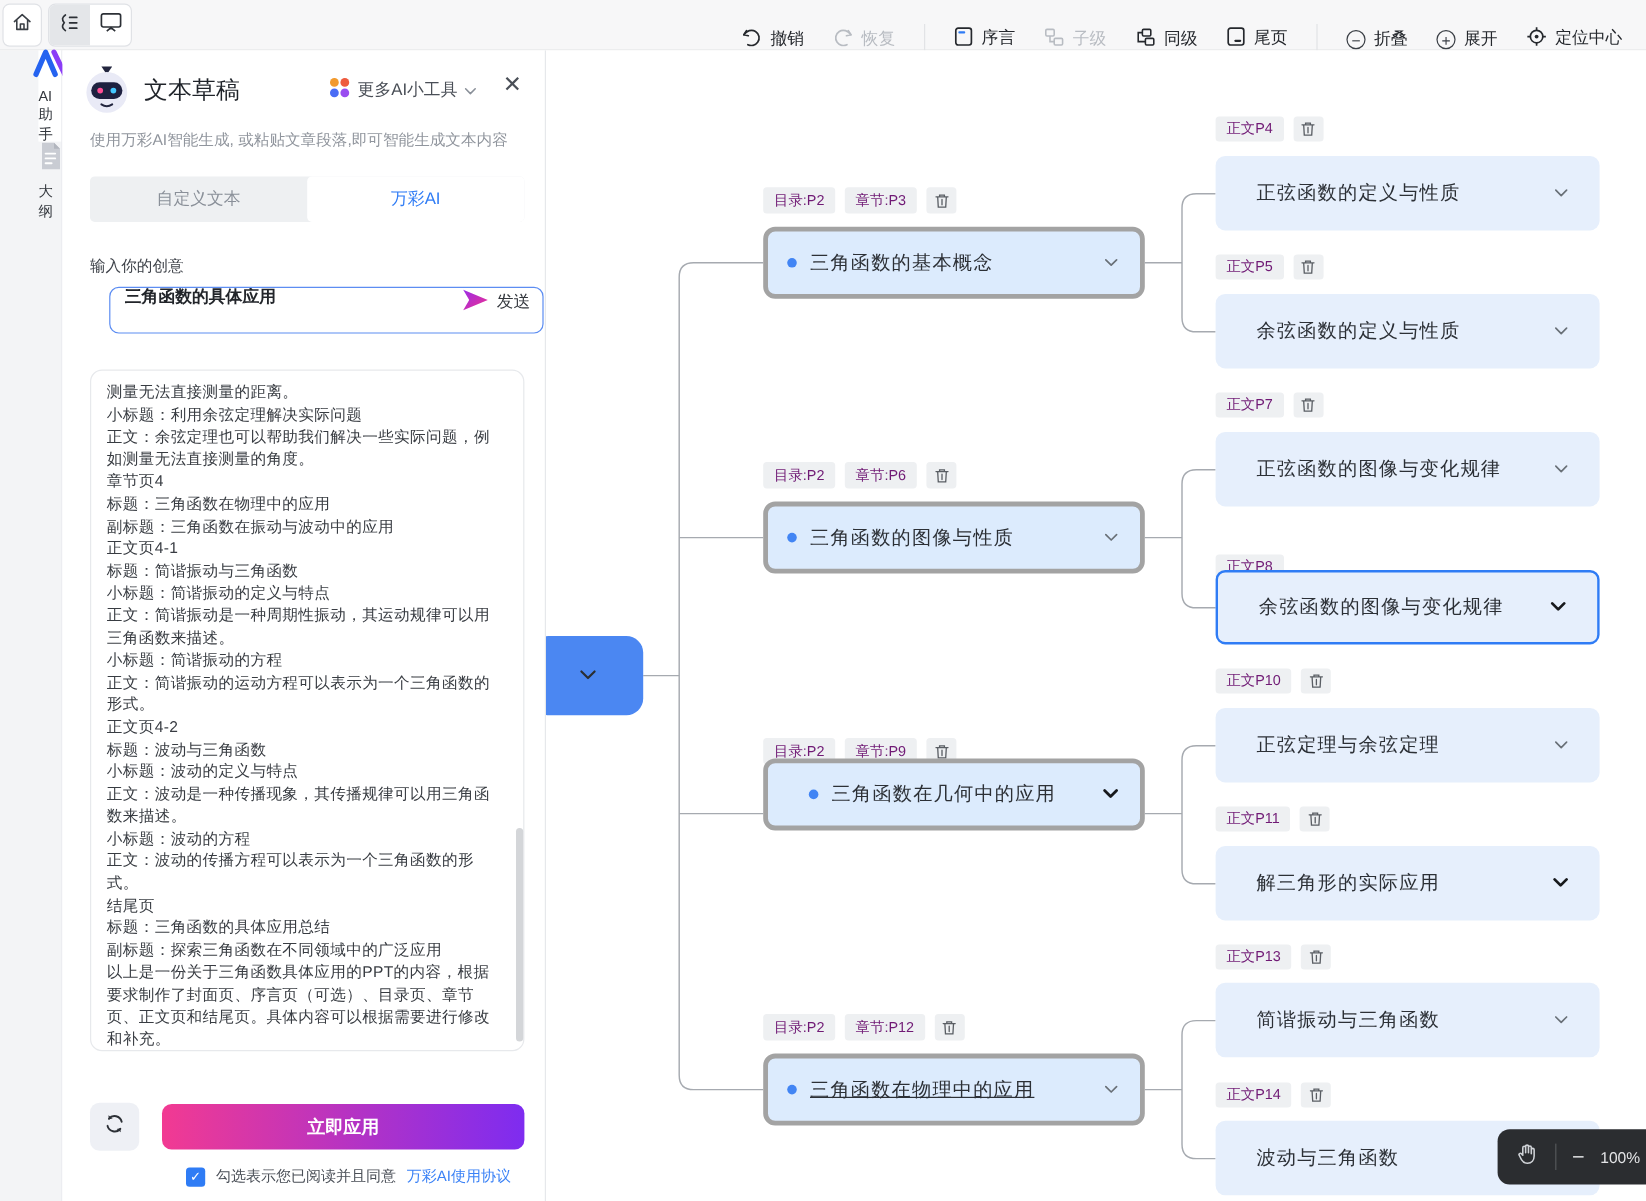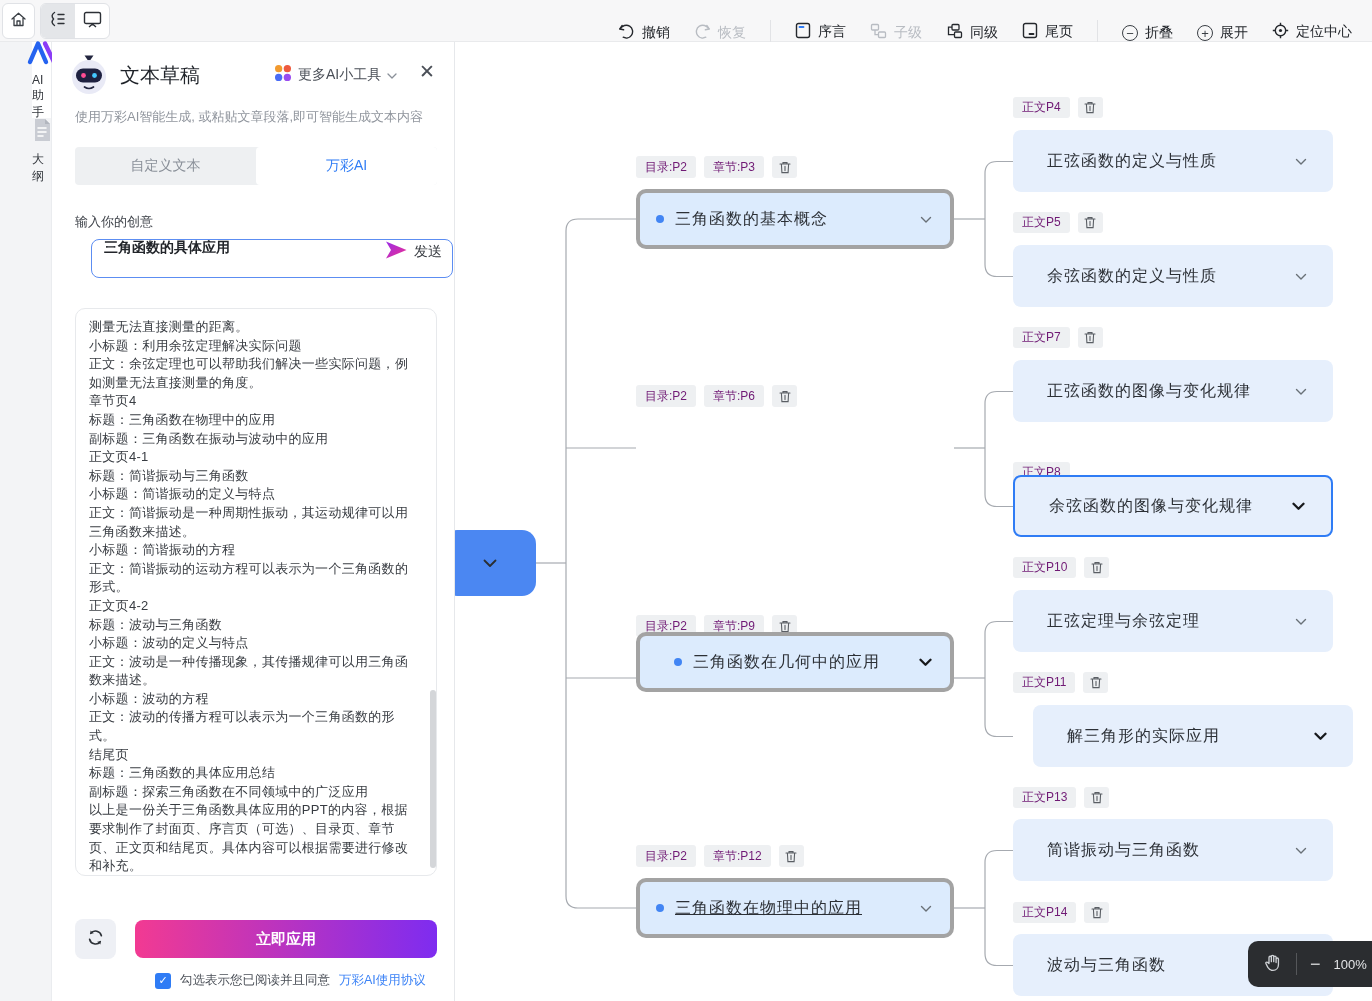--- a/index.html
+++ b/index.html
@@ -365,20 +365,27 @@
 
   <div class="badges" style="left:181px; top:343px;">
     <span class="badge">目录:P2</span>
     <span class="badge">章节:P6</span>
     <span class="badge trash">
         <svg width="12" height="13" viewBox="0 0 12 13">
           <path d="M1 3 h10 M4 3 V1.6 h4 V3 M2.4 3 l.5 8.6 h6.2 l.5-8.6 M6 5.2 v4.4" fill="none" stroke="#5a5e64" stroke-width="1.1" stroke-linecap="round"></path>
         </svg>
       </span>
   </div>
+  <div class="main-node" style="top:376px;">
+    <span class="bullet"></span>
+    <span class="nlabel">三角函数的图像与性质</span>
+    <span class="chev"><svg width="12" height="8" viewBox="0 0 12 8">
+          <polyline points="1.5,1.5 6,6 10.5,1.5" fill="none" stroke="#697077" stroke-width="1.4" stroke-linecap="round" stroke-linejoin="round"></polyline>
+        </svg></span>
+  </div>
 
   <div class="badges" style="left:181px; top:573px;">
     <span class="badge">目录:P2</span>
     <span class="badge">章节:P9</span>
     <span class="badge trash">
         <svg width="12" height="13" viewBox="0 0 12 13">
           <path d="M1 3 h10 M4 3 V1.6 h4 V3 M2.4 3 l.5 8.6 h6.2 l.5-8.6 M6 5.2 v4.4" fill="none" stroke="#5a5e64" stroke-width="1.1" stroke-linecap="round"></path>
         </svg>
       </span>
   </div>
@@ -483,21 +490,21 @@
   </div>
 
   <div class="badges" style="left:558px; top:630px;">
     <span class="badge cbadge">正文P11</span>
     <span class="badge trash cbadge">
         <svg width="12" height="13" viewBox="0 0 12 13">
           <path d="M1 3 h10 M4 3 V1.6 h4 V3 M2.4 3 l.5 8.6 h6.2 l.5-8.6 M6 5.2 v4.4" fill="none" stroke="#5a5e64" stroke-width="1.1" stroke-linecap="round"></path>
         </svg>
       </span>
   </div>
-  <div class="child-node" style="top:663px;margin-left:20px;">
+  <div class="child-node" style="top:663px;">
     <span class="nlabel">解三角形的实际应用</span>
     <span class="chev"><svg width="13" height="9" viewBox="0 0 13 9">
           <polyline points="1.5,1.8 6.5,6.8 11.5,1.8" fill="none" stroke="#17191c" stroke-width="2.3" stroke-linecap="round" stroke-linejoin="round"></polyline>
         </svg></span>
   </div>
 
   <div class="badges" style="left:558px; top:745px;">
     <span class="badge cbadge">正文P13</span>
     <span class="badge trash cbadge">
         <svg width="12" height="13" viewBox="0 0 12 13">

